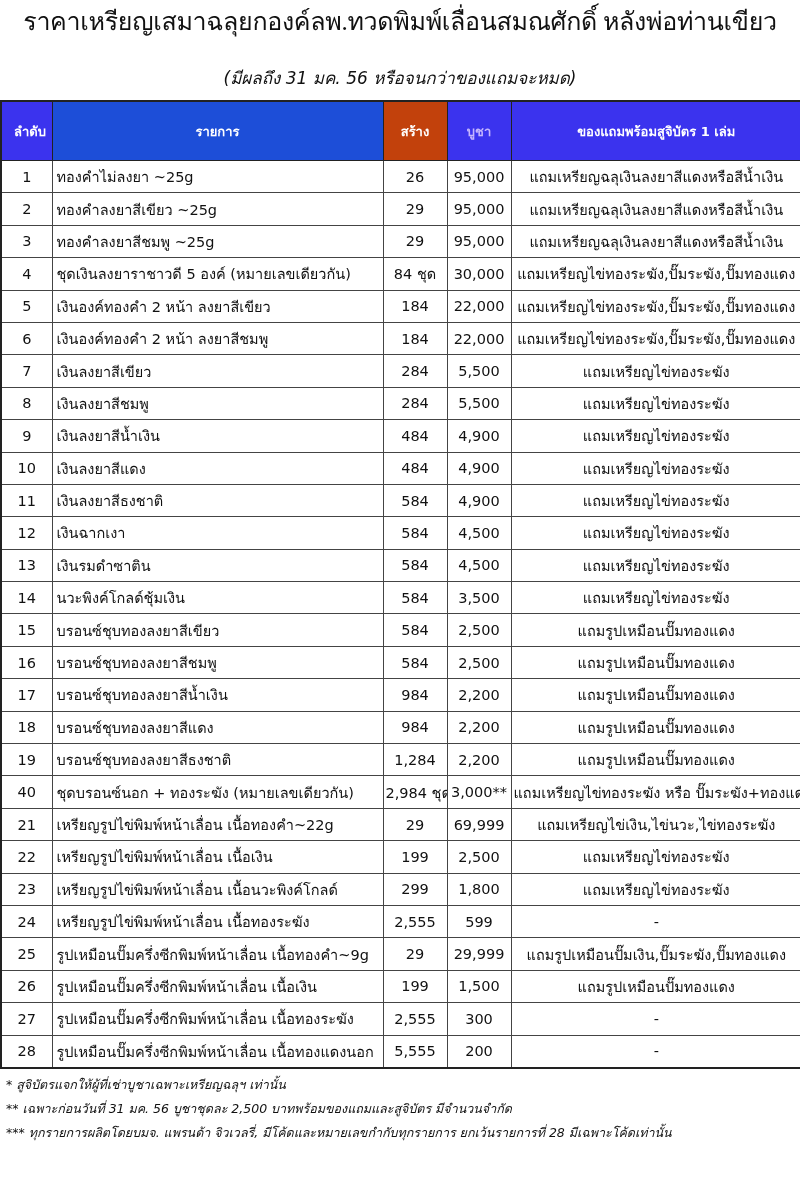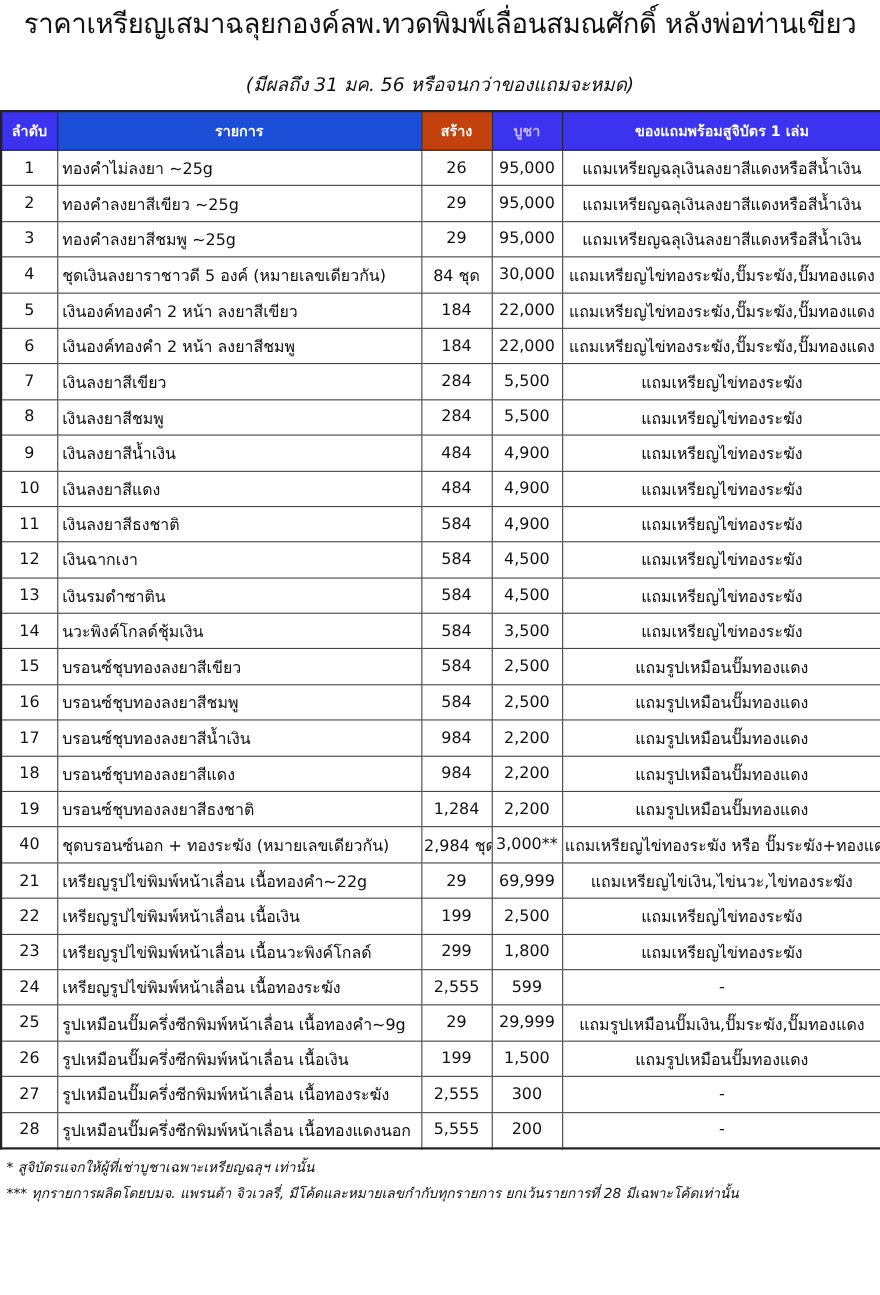--- a/index.html
+++ b/index.html
@@ -5,33 +5,33 @@
   html, body { margin: 0; padding: 0; background: #ffffff; }
   body {
     width: 800px; height: 1177px; overflow: hidden;
     font-family: "DejaVu Sans", "Liberation Sans", sans-serif;
     color: #111;
   }
   .title {
     text-align: center; font-size: 25px; line-height: 44px;
     white-space: nowrap; letter-spacing: -0.3px;
   }
-  .title.t1 { margin-top: 0px; }
+  .title.t1 { margin-top: 0px; font-family: Liberation Serif, serif; }
   .subtitle {
     text-align: center; font-size: 17px; font-style: italic;
     line-height: 28px; margin-top: 20px; margin-bottom: 8px;
   }
   table {
     width: 801px; border-collapse: collapse; table-layout: fixed;
     margin-left: 0px;
   }
   th {
     background: #3b33ee; color: #ffffff; font-weight: bold;
     font-size: 13px; height: 34px; border: 1.5px solid #222;
-    text-align: center; padding: 0;
+    text-align: center; padding: 12px;
   }
   td {
     border: 1px solid #444; height: 31.4px; padding: 0 4px;
     font-size: 14.5px; white-space: nowrap; overflow: hidden;
   }
   td.c { text-align: center; padding: 0 2px; }
   td.l { text-align: left; }
   table { border: 2px solid #222; }
   .notes { margin-top: 4px; padding-left: 6px; }
   .note { font-size: 12.5px; font-style: italic; line-height: 24px; white-space: nowrap; }
@@ -256,14 +256,15 @@
         <td class="l">รูปเหมือนปั๊มครึ่งซีกพิมพ์หน้าเลื่อน เนื้อทองแดงนอก</td>
         <td class="c">5,555</td>
         <td class="c">200</td>
         <td class="c">-</td>
       </tr>
     </tbody>
 </table>
 
 <div class="notes">
   <div class="note">* สูจิบัตรแจกให้ผู้ที่เช่าบูชาเฉพาะเหรียญฉลุฯ เท่านั้น</div>
+  <div class="note">** เฉพาะก่อนวันที่ 31 มค. 56 บูชาชุดละ 2,500 บาทพร้อมของแถมและสูจิบัตร มีจำนวนจำกัด</div>
   <div class="note">*** ทุกรายการผลิตโดยบมจ. แพรนด้า จิวเวลรี่, มีโค้ดและหมายเลขกำกับทุกรายการ ยกเว้นรายการที่ 28 มีเฉพาะโค้ดเท่านั้น</div>
 </div>
 
 </body></html>

